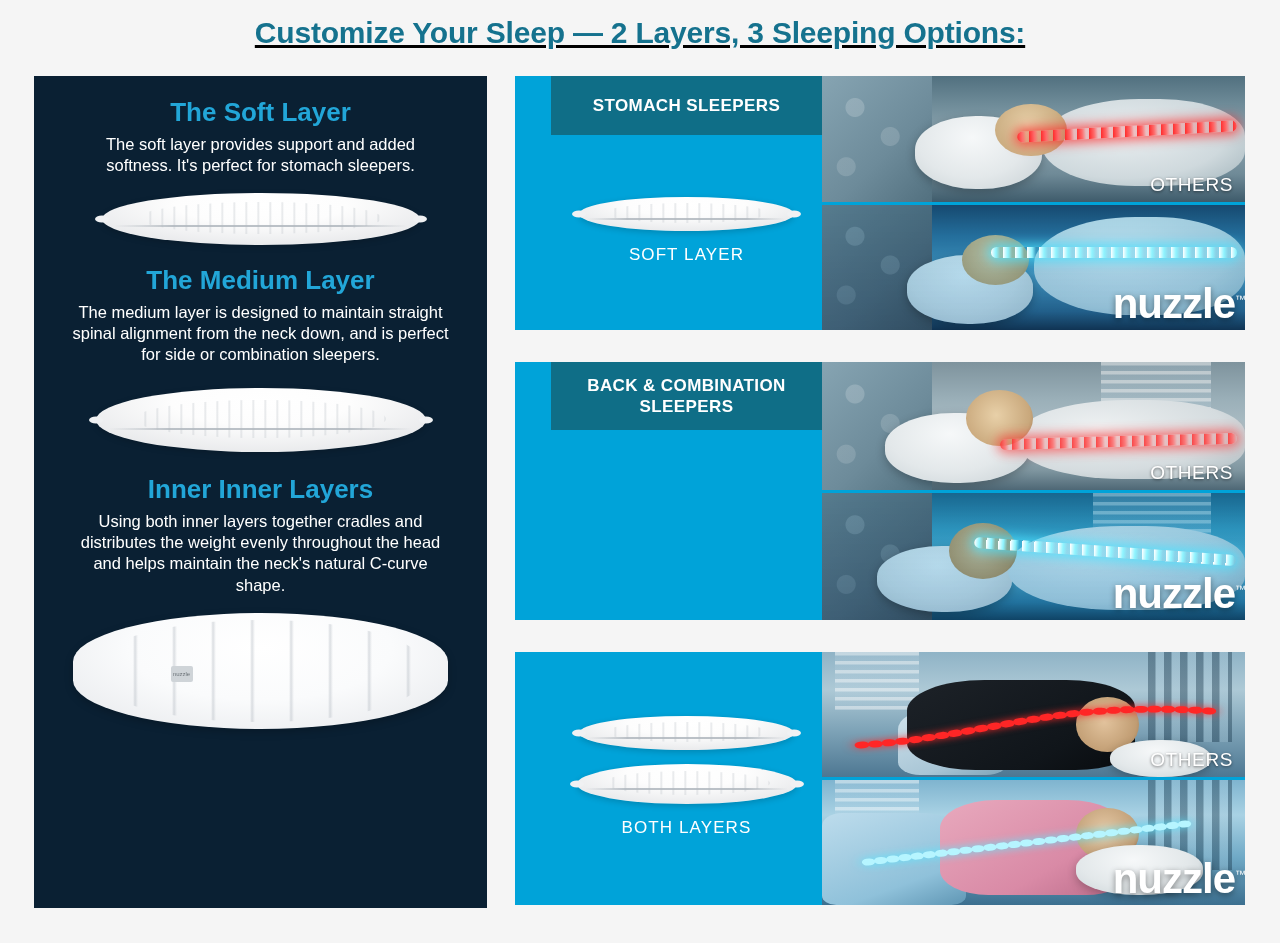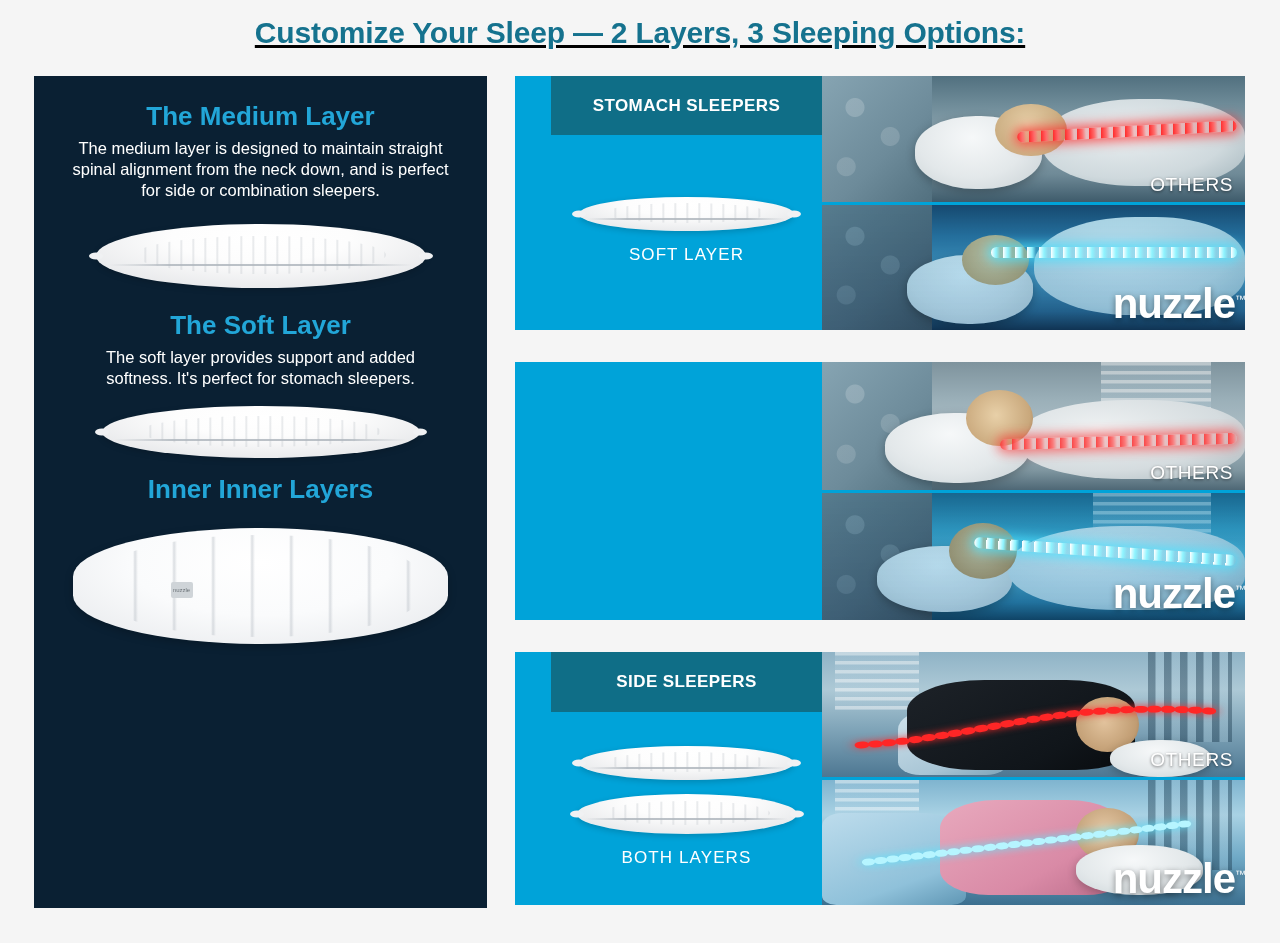--- a/index.html
+++ b/index.html
@@ -326,43 +326,44 @@
 </head>
 <body>
 
 <div class="stage">
 
   <div class="headline">Customize Your Sleep — 2 Layers, 3 Sleeping Options:</div>
 
   <div class="dark-panel">
 
     <div class="layer-block">
+      <div class="layer-title">The Soft Layer</div>
+      <div class="layer-desc">The soft layer provides support and added softness. It's perfect for stomach sleepers.</div>
+      <div class="pillow-wrap" style="height:86px">
+        <div class="pillow pillow-soft">
+          <div class="creases"></div>
+          <div class="seam"></div>
+        </div>
+      </div>
+    </div>
+
+    <div class="layer-block">
       <div class="layer-title med">The Medium Layer</div>
       <div class="layer-desc">The medium layer is designed to maintain straight spinal alignment from the neck down, and is perfect for side or combination sleepers.</div>
       <div class="pillow-wrap" style="height:110px">
         <div class="pillow pillow-medium">
           <div class="creases"></div>
           <div class="seam"></div>
         </div>
       </div>
     </div>
 
     <div class="layer-block">
-      <div class="layer-title">The Soft Layer</div>
-      <div class="layer-desc">The soft layer provides support and added softness. It's perfect for stomach sleepers.</div>
-      <div class="pillow-wrap" style="height:86px">
-        <div class="pillow pillow-soft">
-          <div class="creases"></div>
-          <div class="seam"></div>
-        </div>
-      </div>
-    </div>
-
-    <div class="layer-block">
       <div class="layer-title">Inner Inner Layers</div>
+      <div class="layer-desc">Using both inner layers together cradles and distributes the weight evenly throughout the head and helps maintain the neck's natural C-curve shape.</div>
       <div class="pillow-wrap" style="height:150px">
         <div class="pillow-top">
           <div class="quilt"></div>
           <div class="tag">nuzzle</div>
         </div>
       </div>
     </div>
 
   </div>
 
@@ -402,20 +403,21 @@
           <div class="cool-overlay"></div>
           <div class="nuzzle-logo">
             <span>nuzzle</span><sup>™</sup>
           </div>
         </div>
       </div>
     </div>
 
     <div class="card card-2">
       <div class="card-left">
+        <div class="card-header">BACK &amp; COMBINATION SLEEPERS</div>
       </div>
 
       <div class="photos">
         <div class="photo">
           <div class="scene scene-bed-warm"></div>
           <div class="headboard cool"></div>
           <div class="blinds" style="left:66%;width:26%;height:58%;"></div>
           <div class="pillow-photo" style="left:15%;top:40%;width:34%;height:55%;"></div>
           <div class="body-shape" style="left:46%;top:30%;width:54%;height:62%;background:radial-gradient(ellipse at 35% 35%,#eef1f2 0%,#d5dcdf 60%,#a9b7bc 100%);"></div>
           <div class="body-shape" style="left:34%;top:22%;width:16%;height:44%;background:radial-gradient(circle at 45% 45%,#e8d0a8 0%,#c9a87c 70%,#8f6f4e 100%);border-radius:50%;"></div>
@@ -433,21 +435,20 @@
           <div class="cool-overlay"></div>
           <div class="nuzzle-logo">
             <span>nuzzle</span><sup>™</sup>
           </div>
         </div>
       </div>
     </div>
 
     <div class="card card-3">
       <div class="card-left">
-        <div class="card-header">SIDE SLEEPERS</div>
         <div class="card-body">
           <div class="pillow card-pillow">
             <div class="creases"></div>
             <div class="seam"></div>
           </div>
           <div class="pillow card-pillow tall">
             <div class="creases"></div>
             <div class="seam"></div>
           </div>
           <div class="card-label">BOTH LAYERS</div>

